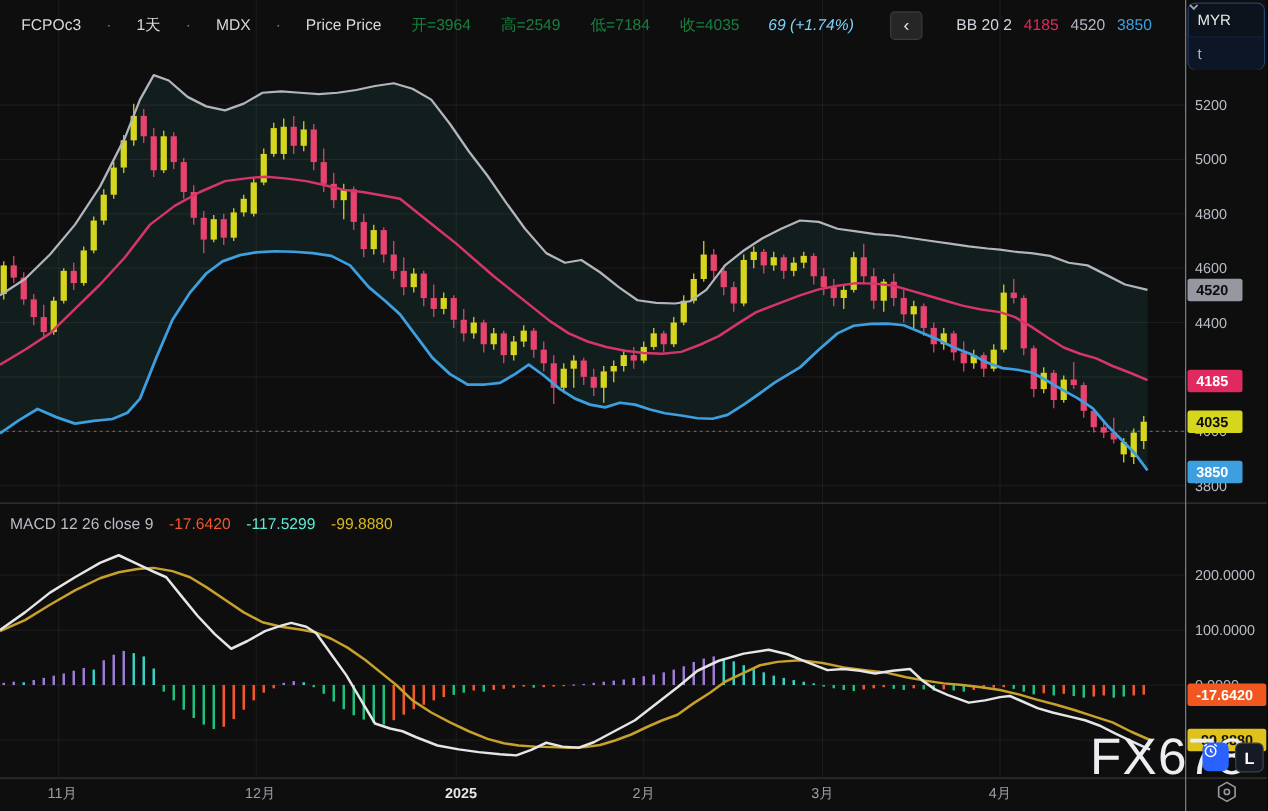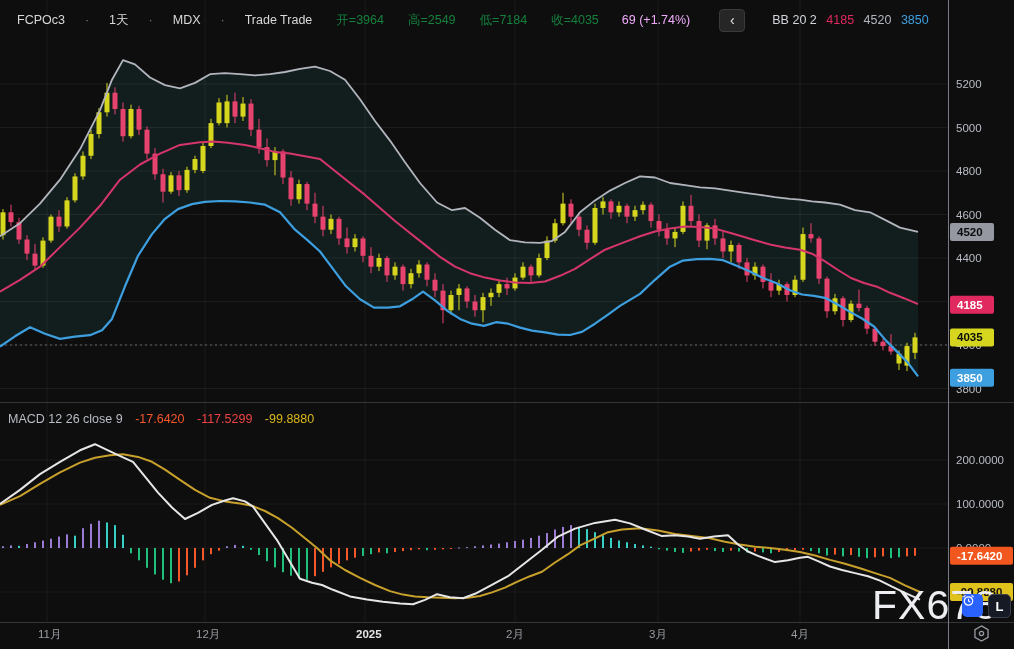--- a/index.html
+++ b/index.html
@@ -3,21 +3,21 @@
 <meta charset="utf-8">
 <style>
   html,body{margin:0;padding:0;background:#000;}
   .stage{position:relative;width:1014px;height:649px;background:#0e0e0e;overflow:hidden;
          font-family:"Liberation Sans","DejaVu Sans",sans-serif;}
   svg{position:absolute;left:0;top:0;display:block;}
   .hdr{position:absolute;left:17px;top:10px;height:20px;display:flex;align-items:center;
        font-size:12.5px;color:#d9d9d9;white-space:nowrap;z-index:5;gap:15px;}
   .hdr .sep{color:#787b86;margin:0 5px;}
   .hdr .ohlc{color:#15803d;margin-left:9px;}
-  .hdr .chg{color:#f0abfc;margin-left:8px;}
+  .hdr .chg{color:#7dd3fc;margin-left:8px;font-style:italic;}
   .collapse-btn{display:inline-flex;align-items:center;justify-content:center;width:24px;height:21px;
        margin-left:14px;background:#262626;border:1px solid #3a3a3a;border-radius:4px;color:#e8e8e8;
        font-size:14px;cursor:pointer;}
   .bb{margin-left:12px;color:#d1d4dc;}
   .bb b{font-weight:normal;margin-left:6px;}
   .macd-hdr{position:absolute;left:8px;top:412px;font-size:12.5px;color:#b8bcc4;z-index:5;white-space:nowrap;}
   .macd-hdr b{font-weight:normal;margin-left:9px;}
   .cur{position:absolute;right:2px;top:2px;width:60px;height:52px;background:#0d131d;
        border:1px solid #24406e;border-radius:6px;z-index:6;color:#e8e8e8;font-size:12px;}
   .cur .row{height:26px;display:flex;align-items:center;padding:0 7px;justify-content:space-between;}
@@ -465,42 +465,56 @@
       </g>
     </svg>
 
   <div class="hdr">
     <span>FCPOc3</span>
     <span class="sep">·</span>
     <span>1天</span>
     <span class="sep">·</span>
     <span>MDX</span>
     <span class="sep">·</span>
-    <span>Trade Trade</span>
+    <span>Price Price</span>
     <span class="ohlc"><span>开</span>=<span>3964</span></span>
     <span class="ohlc"><span>高</span>=<span>2549</span></span>
     <span class="ohlc"><span>低</span>=<span>7184</span></span>
     <span class="ohlc"><span>收</span>=<span>4035</span></span>
     <span class="chg">69 (+1.74%)</span>
     <span class="collapse-btn">‹</span>
     <span class="bb">
       <span>BB</span>&nbsp;<span>20 2</span>
       <b id="bb0" style="color: rgb(224, 41, 95);">4185</b>
       <b id="bb1" style="color: rgb(178, 181, 190);">4520</b>
       <b id="bb2" style="color: rgb(61, 159, 224);">3850</b>
     </span>
   </div>
 
   <div class="macd-hdr">
     <span><span>MACD</span>&nbsp;<span>12 26 close 9</span></span>
     <b id="mv0" style="color: rgb(244, 88, 42);">-17.6420</b>
-    <b id="mv1" style="color: #ef4444;">-117.5299</b>
+    <b id="mv1" style="color: #5eead4;">-117.5299</b>
     <b id="mv2" style="color: rgb(216, 183, 24);">-99.8880</b>
   </div>
 
+  <div class="cur">
+    <div class="row">
+      <span>MYR</span>
+      <svg class="chev" viewBox="0 0 8 5">
+          <polyline points="1,1 4,4 7,1" fill="none" stroke="#9aa0aa" stroke-width="1.3"></polyline>
+        </svg>
+    </div>
+    <div class="row">
+      <span>t</span>
+      <svg class="chev" viewBox="0 0 8 5">
+          <polyline points="1,1 4,4 7,1" fill="none" stroke="#9aa0aa" stroke-width="1.3"></polyline>
+        </svg>
+    </div>
+  </div>
 
   <div class="watermark">FX678</div>
 
   <div class="blue-btn">
     <svg width="13" height="13" viewBox="0 0 13 13">
       <circle cx="6.5" cy="7" r="4.2" fill="none" stroke="#fff" stroke-width="1.2"></circle>
       <path d="M6.5 4.8 L6.5 7 L8.2 8" fill="none" stroke="#fff" stroke-width="1.1"></path>
       <path d="M1.5 3 L3.5 1.4 M11.5 3 L9.5 1.4" stroke="#fff" stroke-width="1.2"></path>
     </svg>
   </div>

